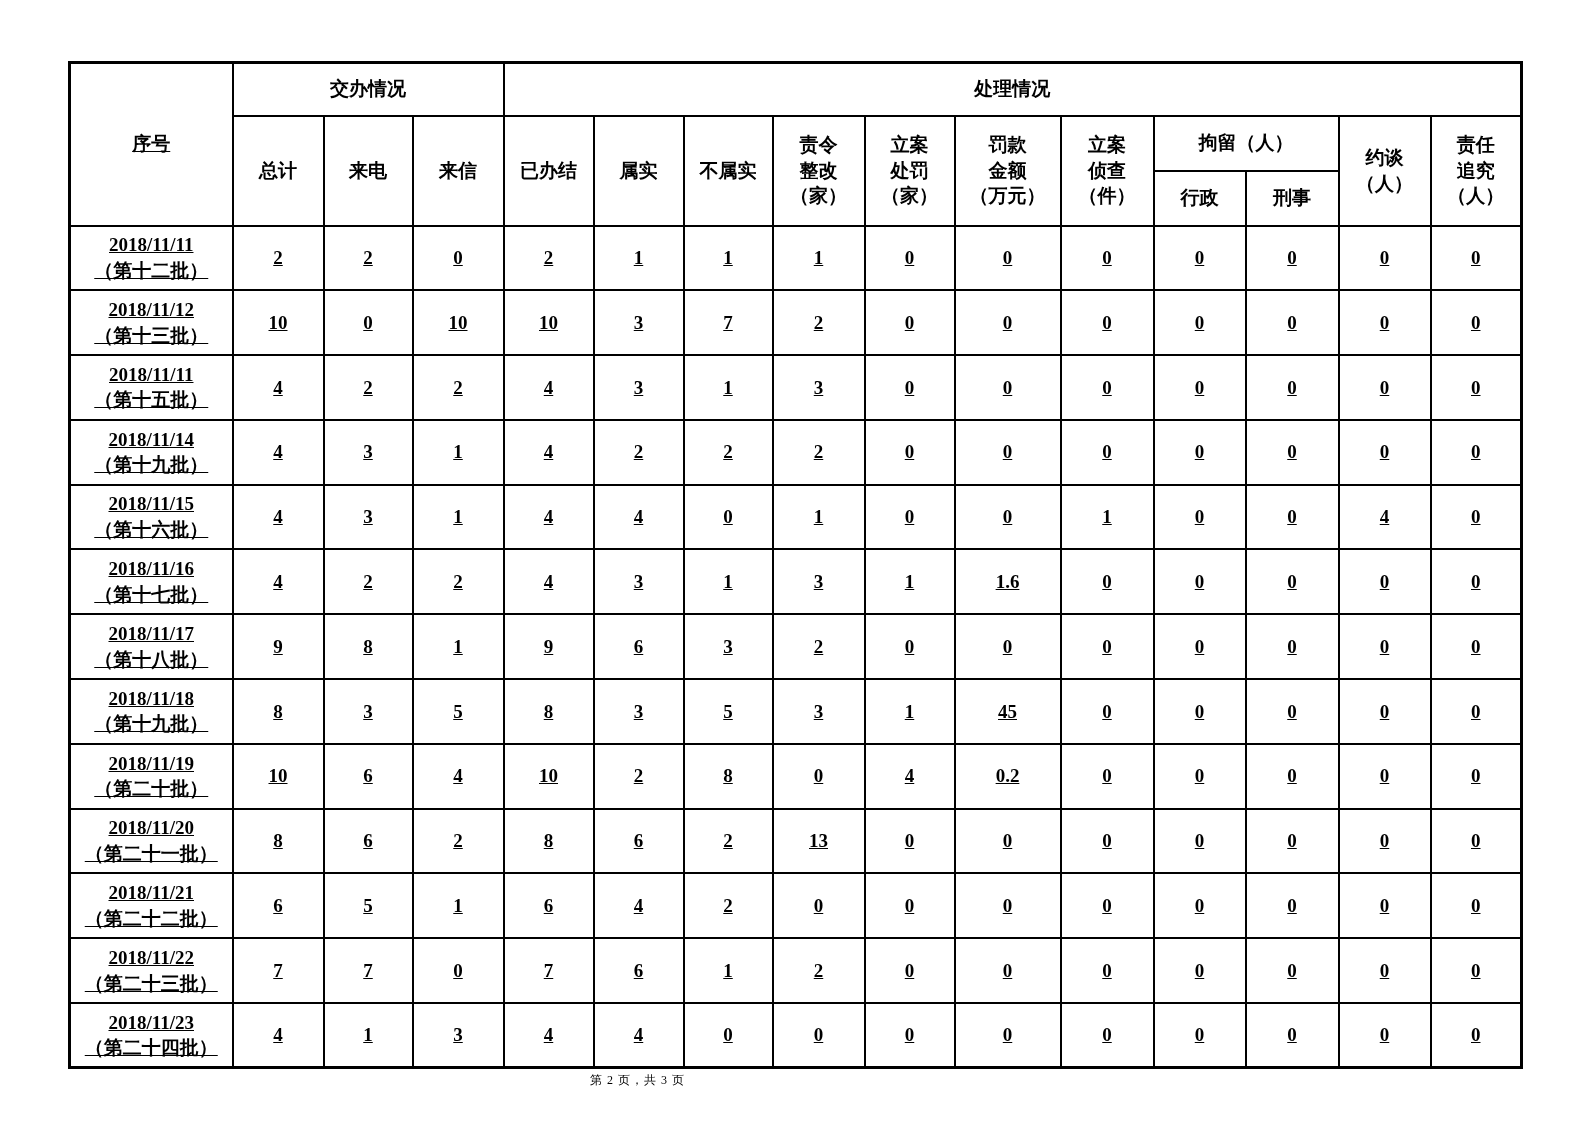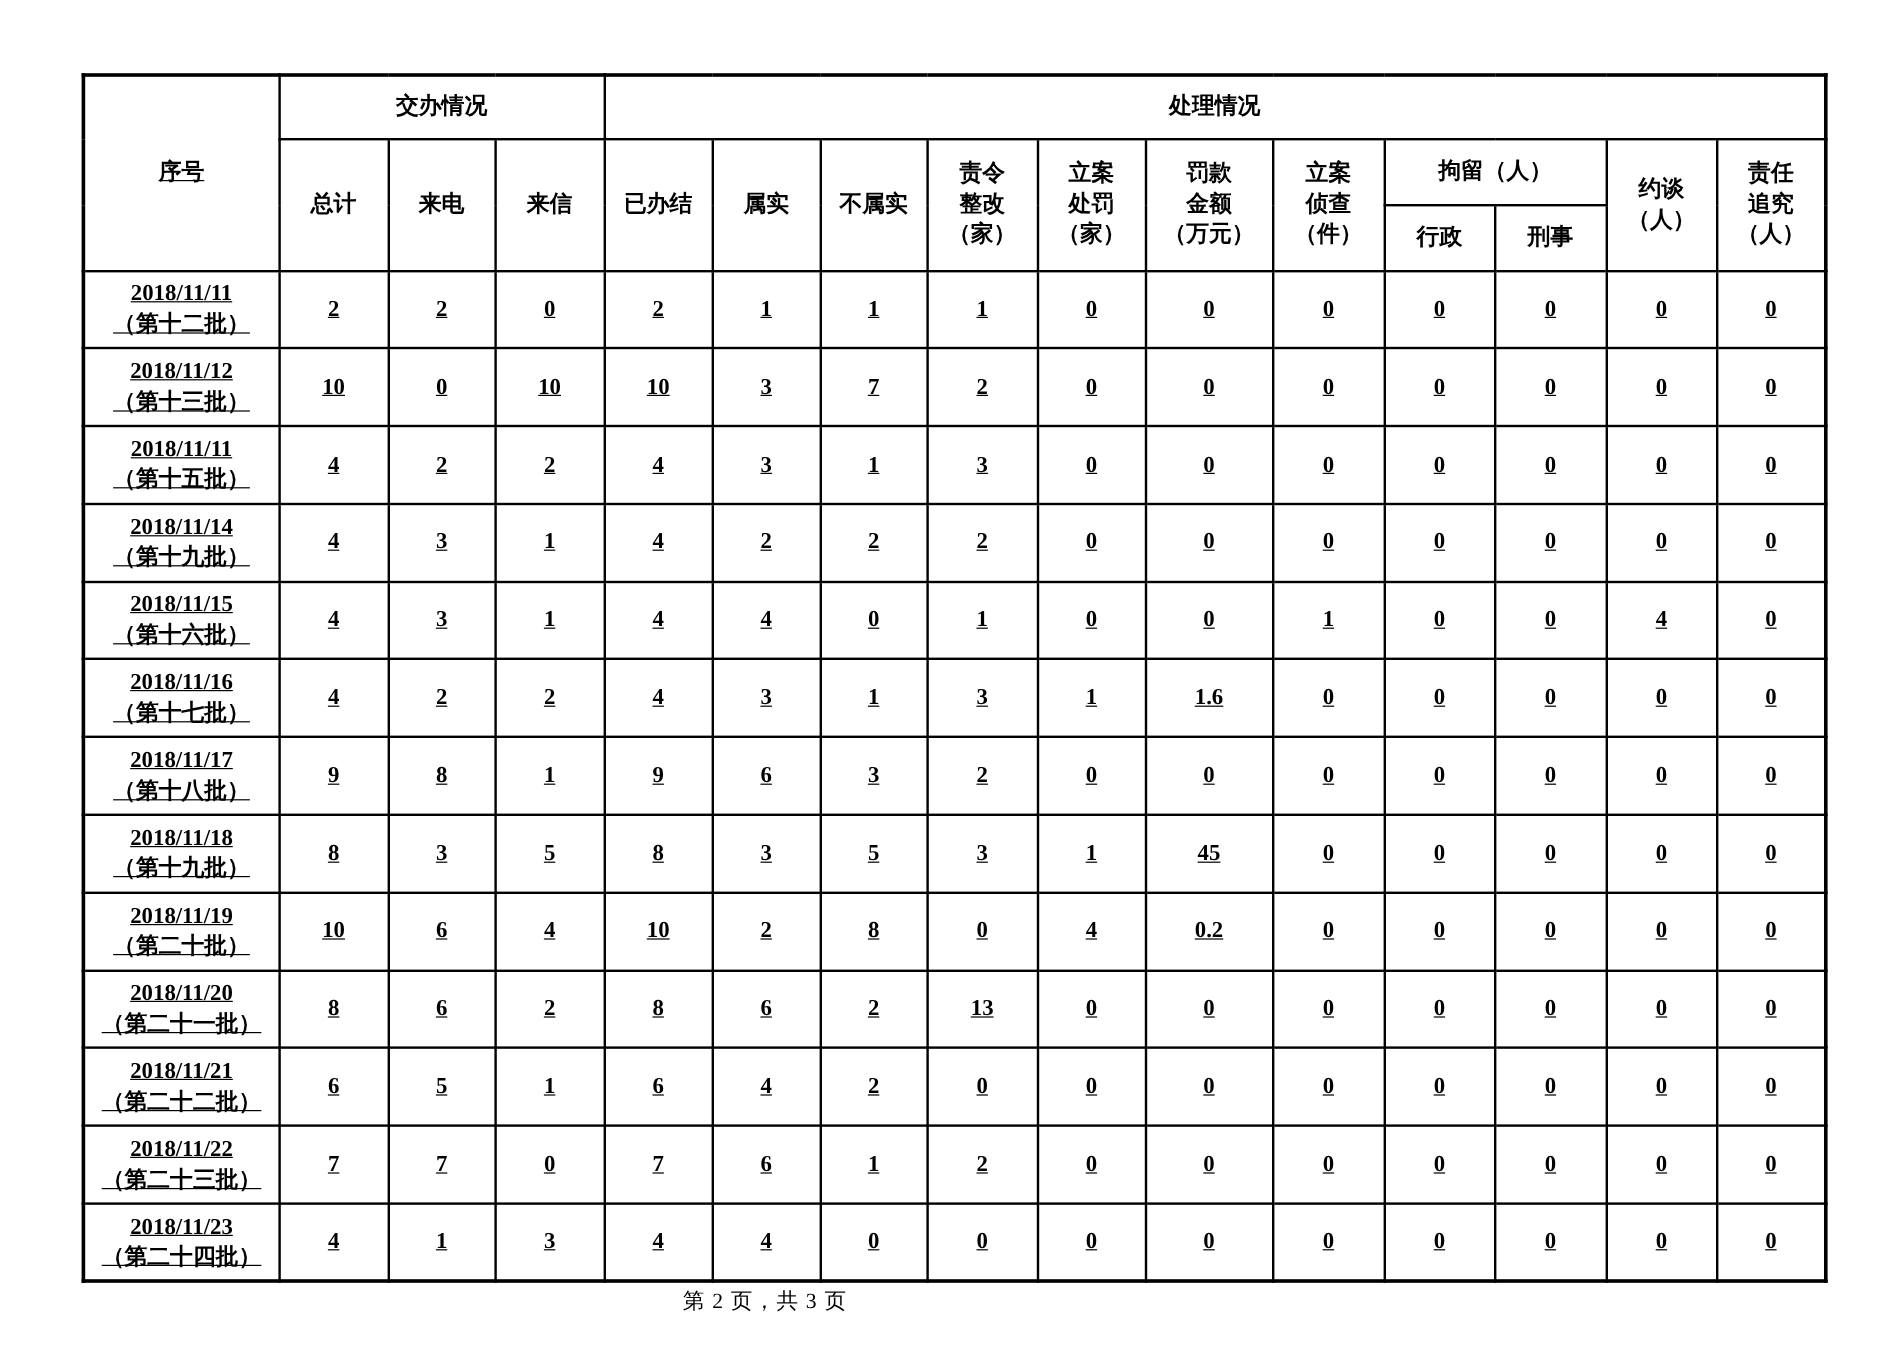--- a/index.html
+++ b/index.html
@@ -39,21 +39,21 @@
   th.group-cell { font-size: 20px; margin-left: 24px; }
   th.serial-cell{ font-size: 20px; text-decoration: underline; }
   tbody tr      { height: 64.8px; text-decoration: underline; }
   td.date-cell  { font-size: 20px; line-height: 1.3; }
   td.num-cell   { font-size: 19px; }
   .footer {
     position: absolute;
     left: 0; top: 1072px;
     width: 1275px;
     text-align: center;
-    font-size: 18px;
+    font-size: 12px;
     font-weight: normal;
     letter-spacing: 1px;
   }
 </style>
 </head>
 <body>
 
 <div class="page">
 
   <table class="report">

